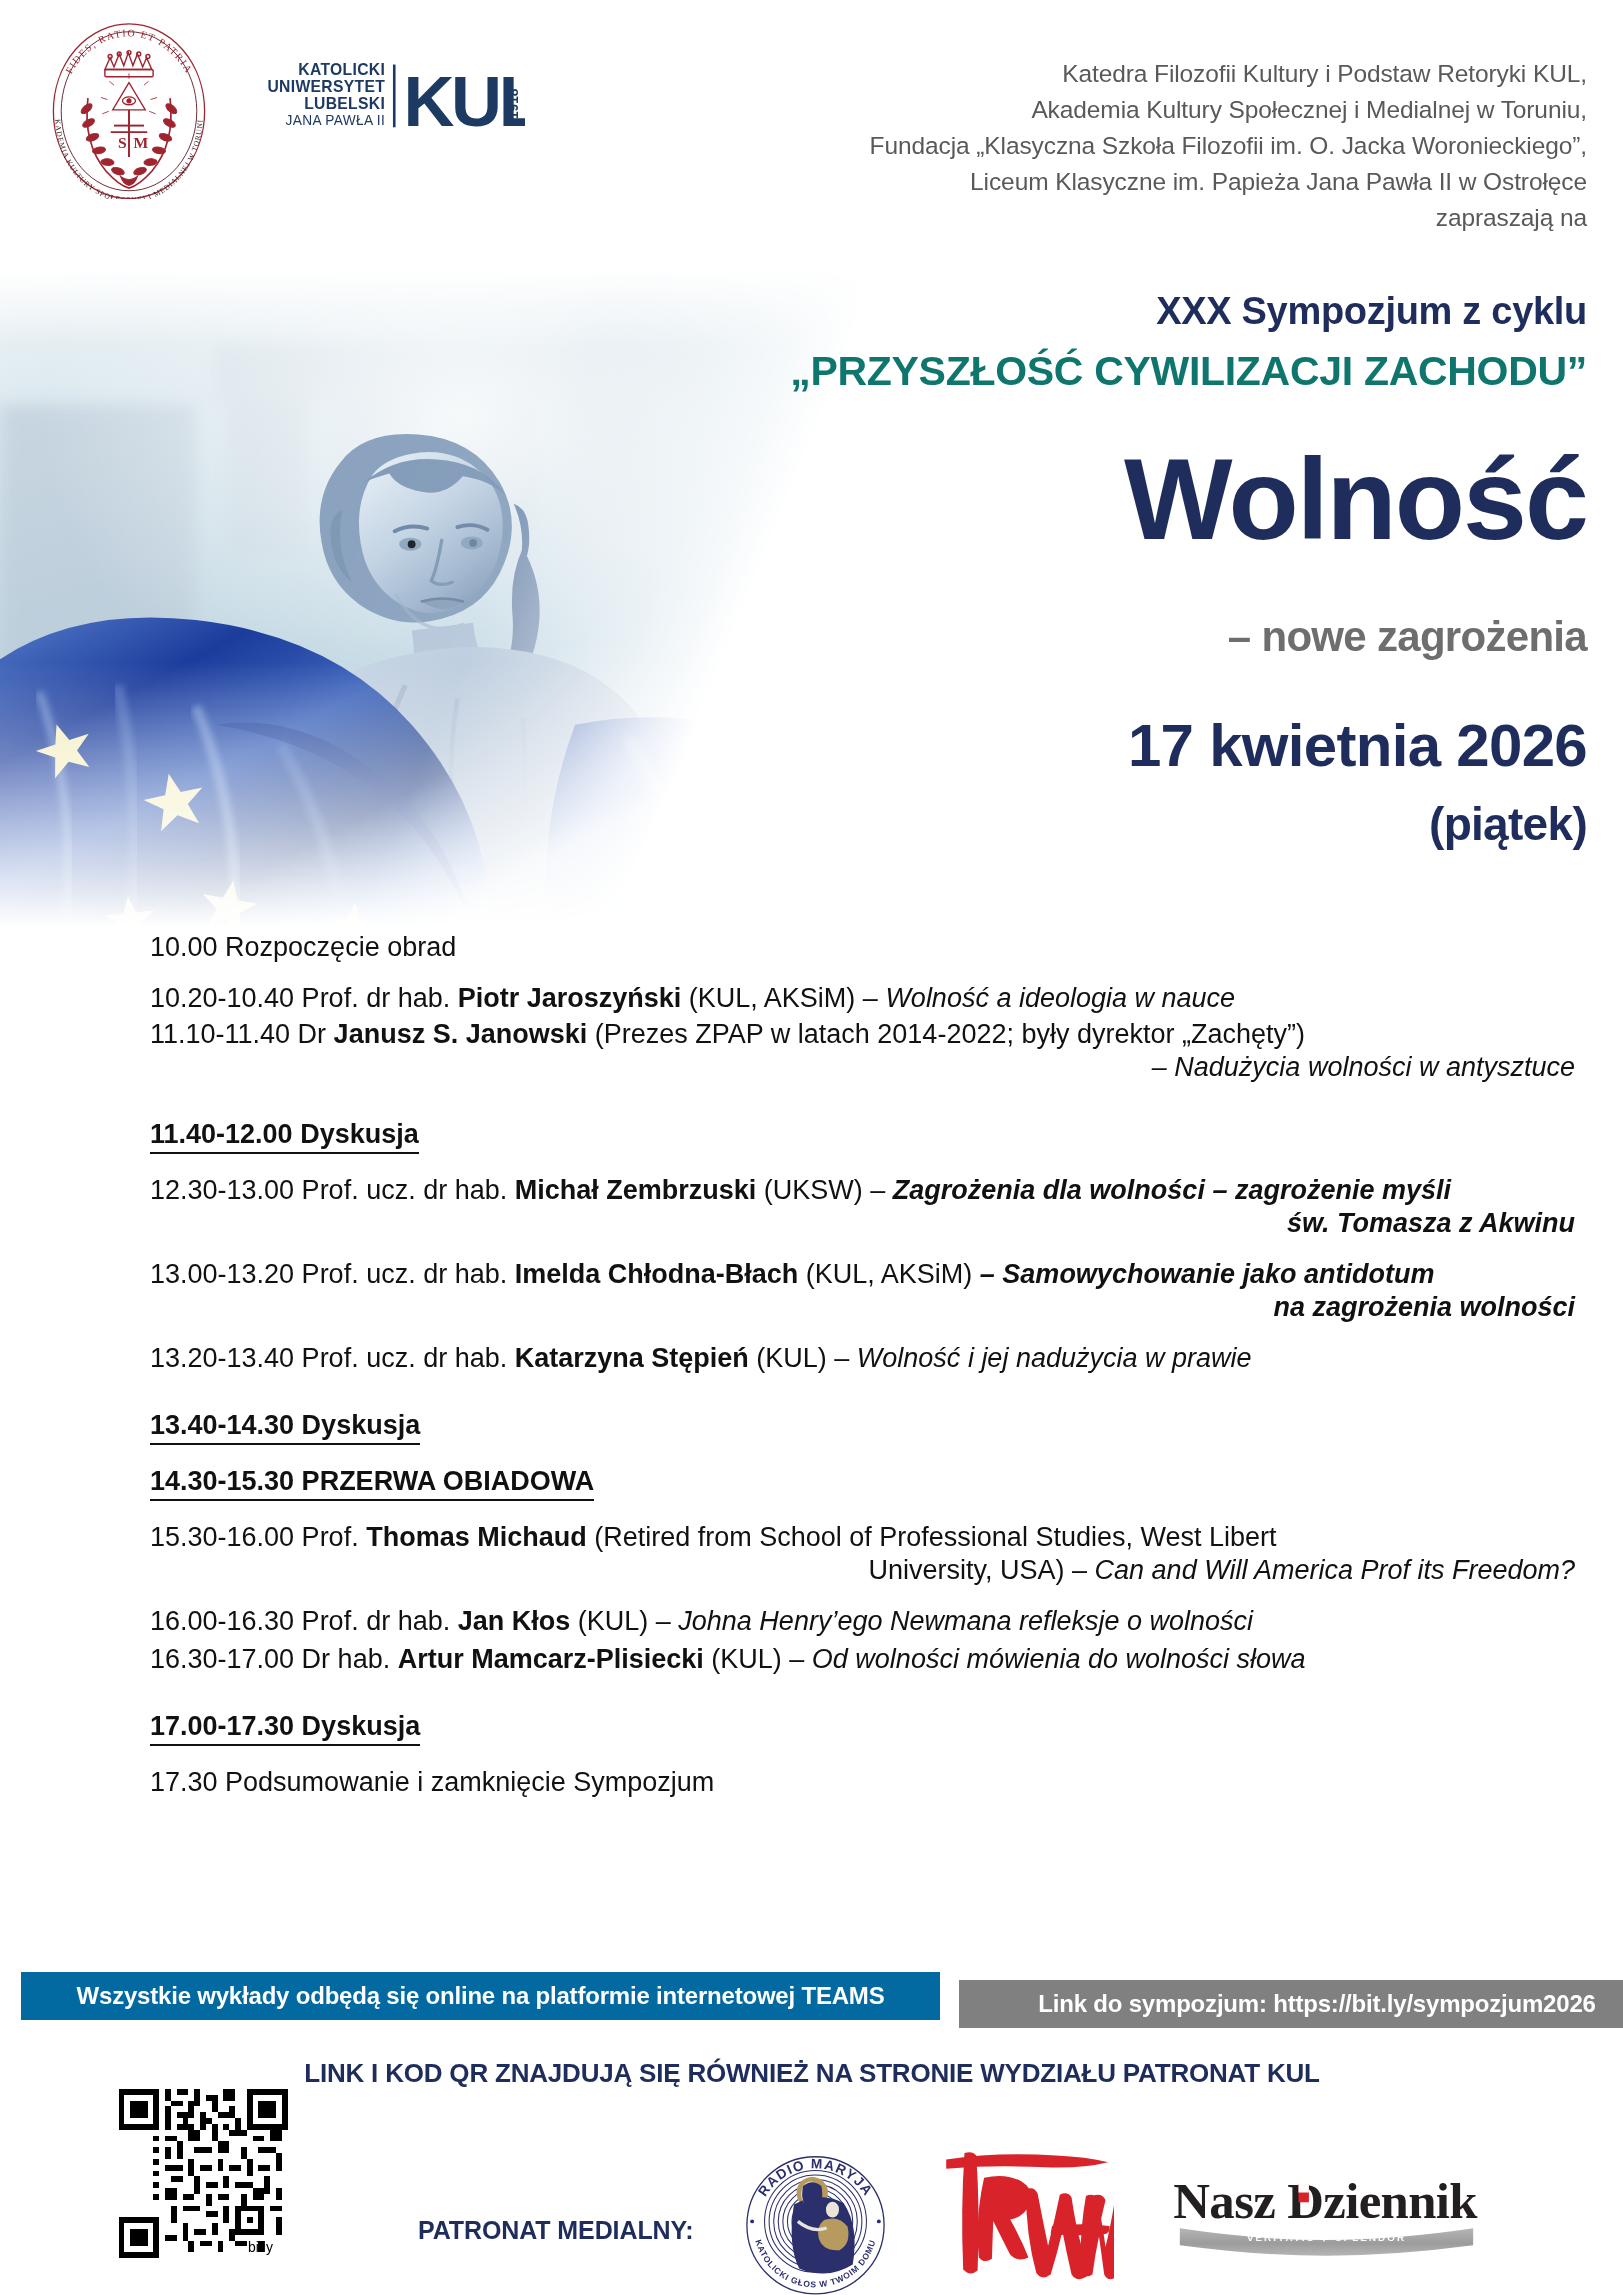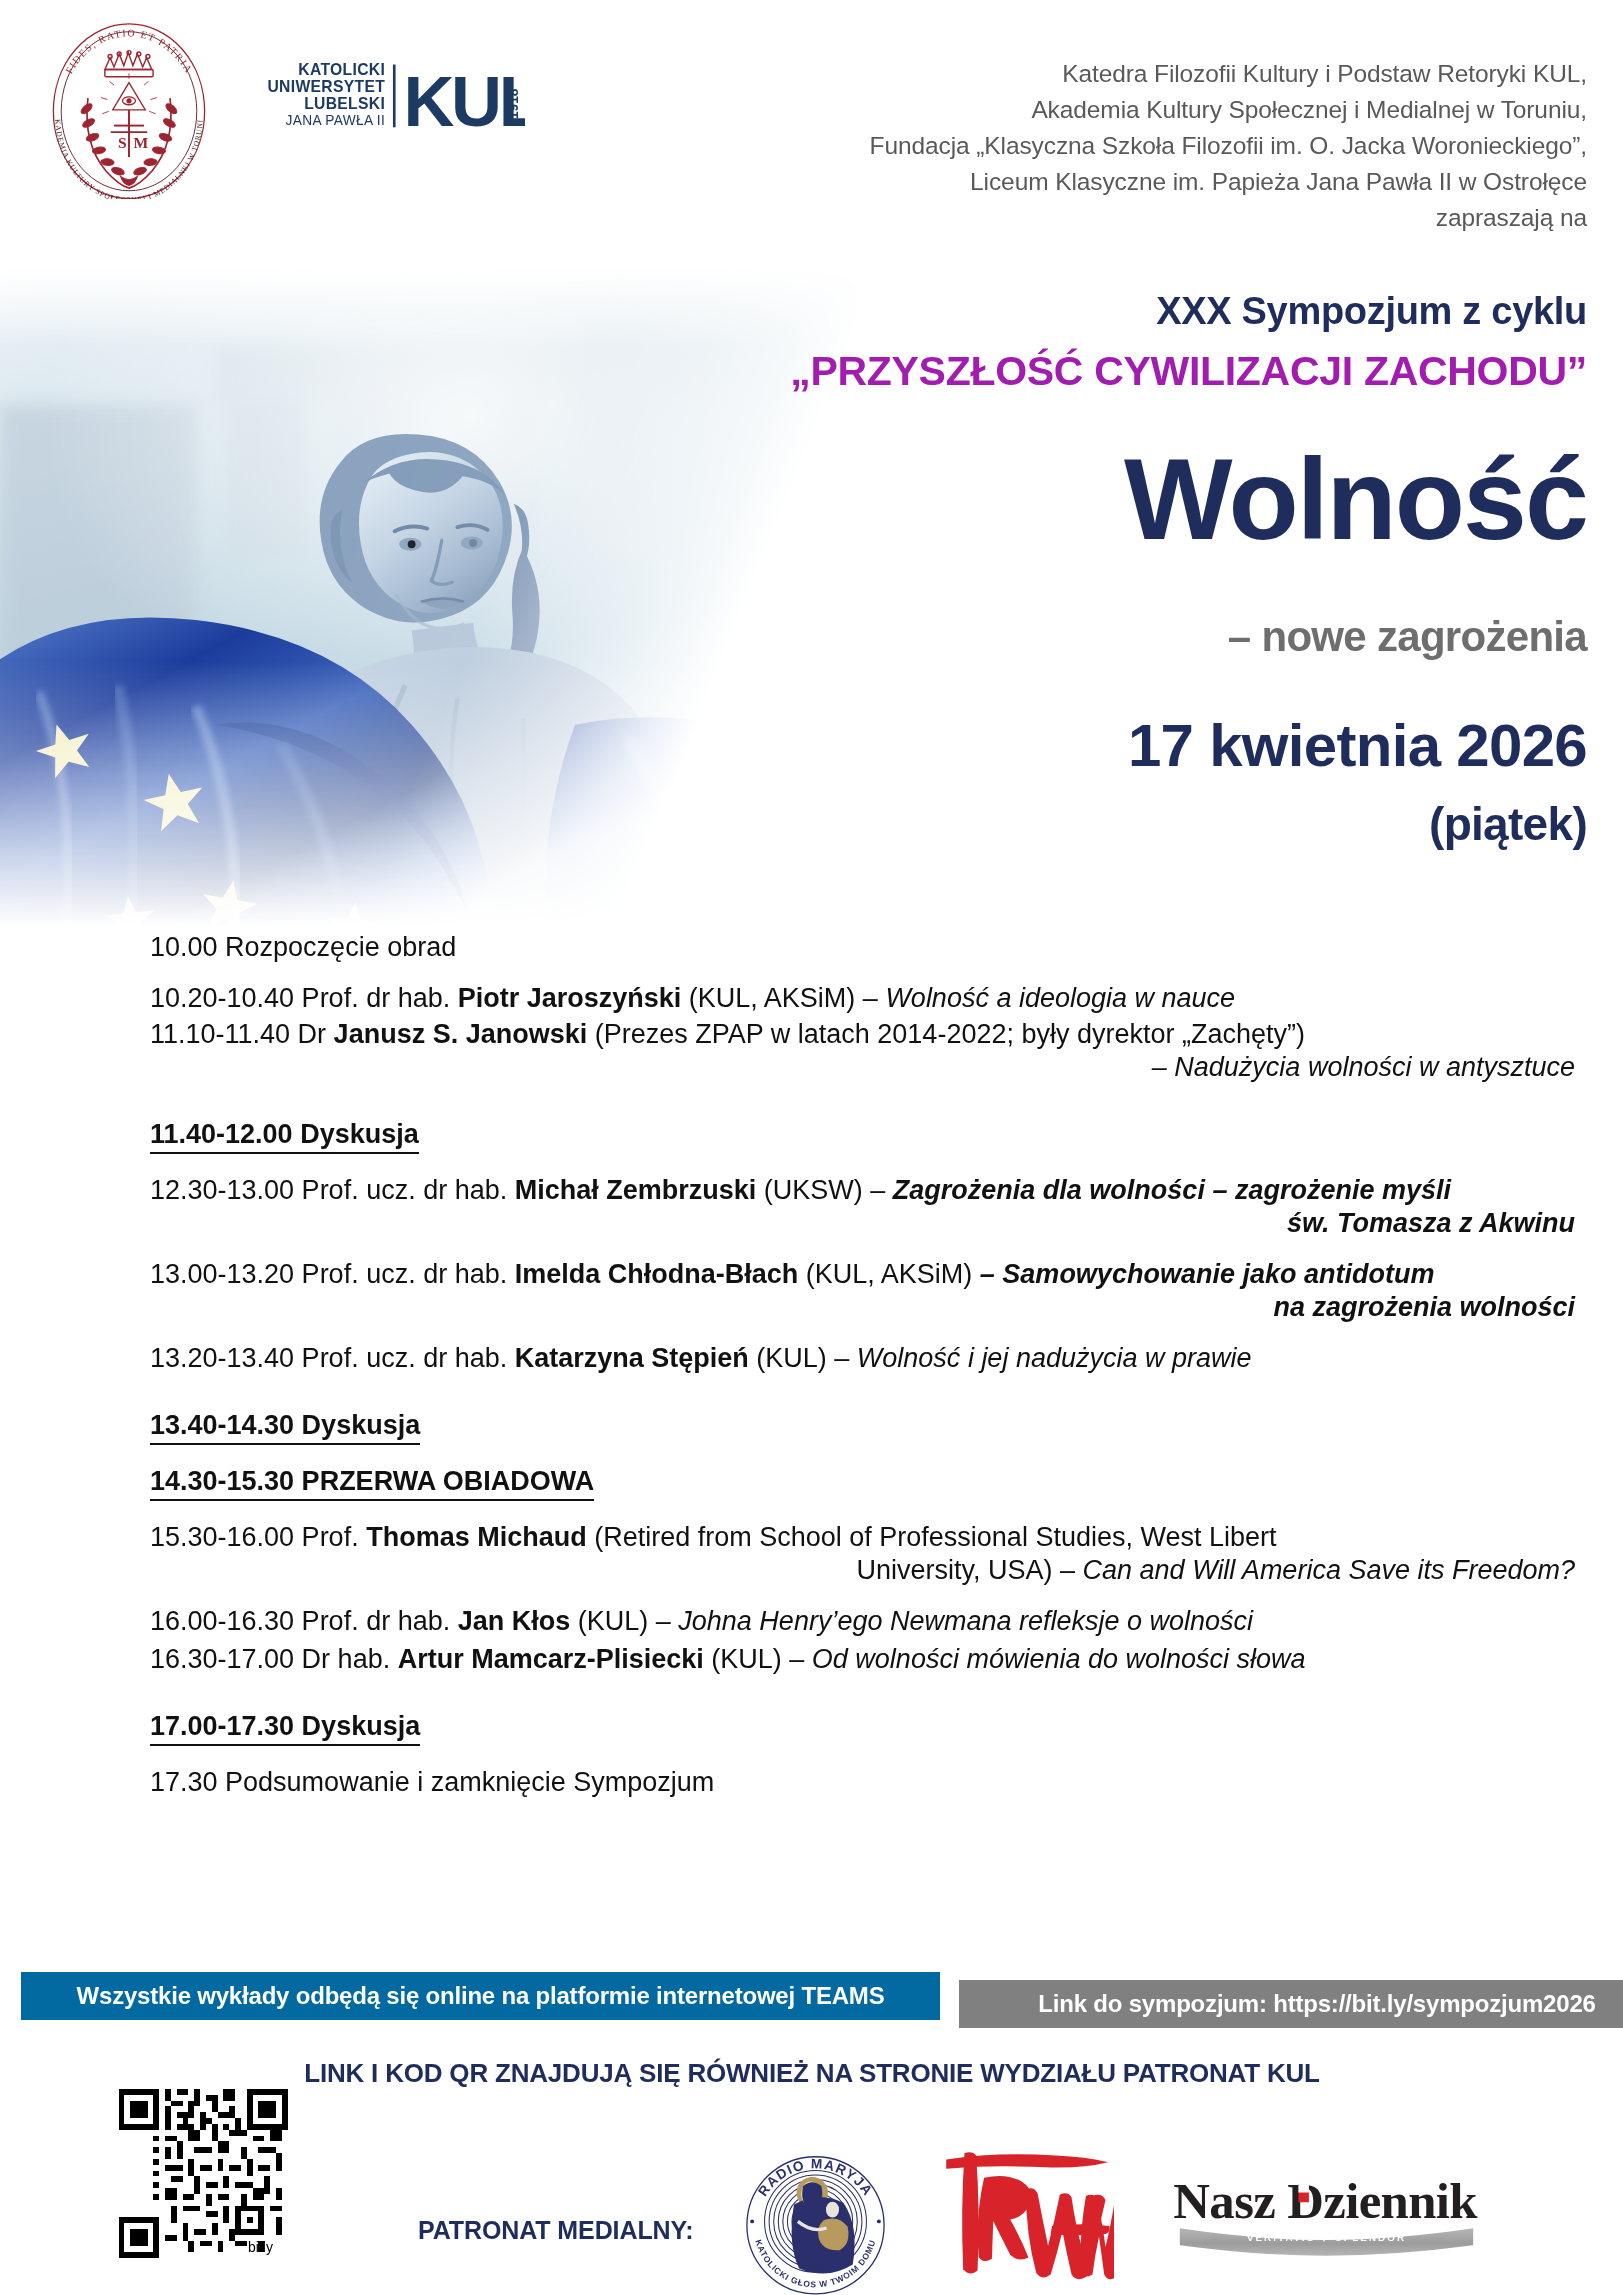--- a/index.html
+++ b/index.html
@@ -41,21 +41,21 @@
     font-stretch:condensed;
   }
   #organisers div { white-space:nowrap; }
 
   
   .hdr-line {
     position:absolute; right:37px; text-align:right;
     white-space:nowrap; font-weight:bold;
   }
   #series-line  { top:290px;  font-size:38px;  color:#1f2d5c; letter-spacing:-0.3px; }
-  #series-title { top:348px;  font-size:41px;  color:#a21caf; letter-spacing:-0.3px; }
+  #series-title { top:348px;  font-size:41px;  color:#0f766e; letter-spacing:-0.3px; }
   #main-title   { top:442px;  font-size:115px; color:#1f2d5c; letter-spacing:-2px; line-height:1; }
   #subtitle     { top:613px;  font-size:42px;  color:#6e6e6e; letter-spacing:-0.7px; }
   #date-line    { top:711px; font-size:60px;  color:#1f2d5c; letter-spacing:-0.7px; }
   #day-line     { top:797px; font-size:46px;  color:#1f2d5c; letter-spacing:-0.7px; }
 
   
   #program {
     position:absolute; left:150px; top:931px; width:1425px;
     font-size:27px; line-height:1.22; color:#111;
   }
@@ -361,21 +361,21 @@
       <span class="ln"><span class="plain">13.00-13.20  Prof. ucz. dr hab. </span><span class="nm">Imelda Chłodna-Błach</span><span class="plain"> (KUL, AKSiM) </span><span class="tt b">– Samowychowanie jako antidotum</span></span>
       <span class="ln indent"><span class="tt b">na zagrożenia wolności</span></span>
     </div>
     <div class="entry" style="margin-bottom: 34px;">
       <span class="ln"><span class="plain">13.20-13.40  Prof. ucz. dr hab. </span><span class="nm">Katarzyna Stępień</span><span class="plain"> (KUL) – </span><span class="tt">Wolność i jej nadużycia w prawie</span></span>
     </div>
     <div><div class="session">13.40-14.30 Dyskusja</div></div>
     <div><div class="session">14.30-15.30  PRZERWA OBIADOWA</div></div>
     <div class="entry" style="margin-bottom: 18.3px;">
       <span class="ln"><span class="plain">15.30-16.00   Prof. </span><span class="nm">Thomas Michaud</span><span class="plain"> (Retired from School of Professional Studies, West Libert</span></span>
-      <span class="ln indent"><span class="plain">University, USA)  – </span><span class="tt">Can and Will America Save its Freedom?</span></span>
+      <span class="ln indent"><span class="plain">University, USA)  – </span><span class="tt">Can and Will America Prof its Freedom?</span></span>
     </div>
     <div class="entry" style="margin-bottom: 5.2px;">
       <span class="ln"><span class="plain">16.00-16.30   Prof. dr hab. </span><span class="nm">Jan Kłos</span><span class="plain"> (KUL) – </span><span class="tt">Johna Henry’ego Newmana refleksje o wolności</span></span>
     </div>
     <div class="entry" style="margin-bottom: 34px;">
       <span class="ln"><span class="plain">16.30-17.00   Dr hab. </span><span class="nm">Artur Mamcarz-Plisiecki</span><span class="plain"> (KUL) – </span><span class="tt">Od wolności mówienia do wolności słowa</span></span>
     </div>
     <div><div class="session">17.00-17.30 Dyskusja</div></div>
     <div class="entry" style="margin-bottom: 5.2px;">
       <span class="ln"><span class="plain">17.30 Podsumowanie i zamknięcie Sympozjum</span></span>

